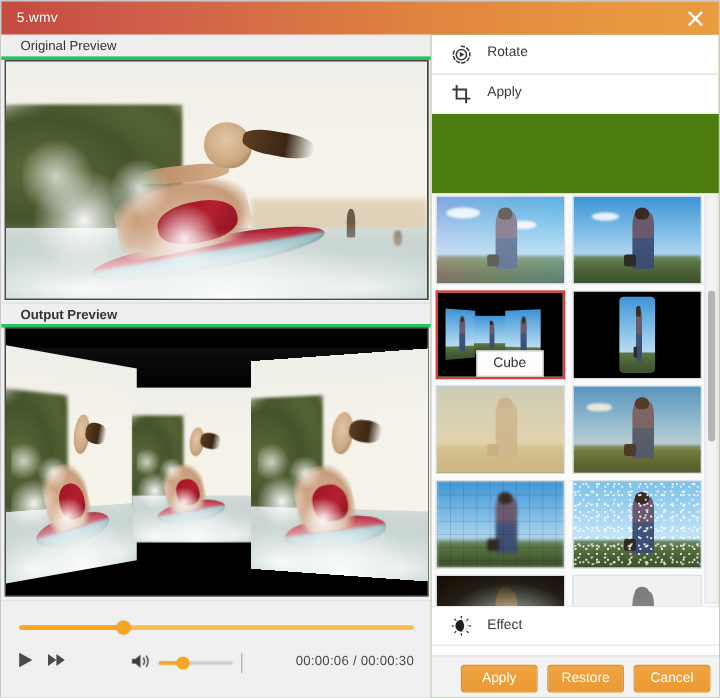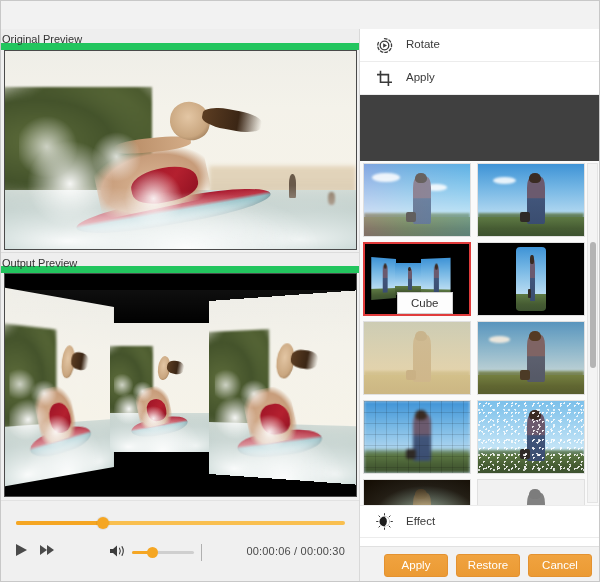--- a/index.html
+++ b/index.html
@@ -37,34 +37,34 @@
   #close-btn svg { display:block; }
 
   
   #left-pane {
     position: absolute; left: 0; top: 28px;
     width: 358px; height: 554px;
     background: #f0f0f0;
   }
   .pane-label {
     height: 21px; line-height: 21px;
-    padding-left: 1px;
+    padding-left: 16px;
     font-size: 11px; color: #333;
     background: #eeeeee;
-    border-bottom: 7px solid #22c55e;
+    border-bottom: 3px solid #22c55e;
   }
   #original-preview-label { position:absolute; left:0; top:0; width:358px; }
   #original-preview {
     position: absolute; left: 3px; top: 21px;
     width: 353px; height: 200px;
     border: 1px solid #4a4a4a;
     background: #000;
     overflow: hidden;
   }
-  #output-preview-label { position:absolute; left:0; top:223px; width:358px; border-top:1px solid #dcdcdc; }
+  #output-preview-label { position:absolute; left:0; top:223px; width:358px; border-top:1px solid #dcdcdc;font-weight:bold; }
   #output-preview {
     position: absolute; left: 3px; top: 244px;
     width: 353px; height: 224px;
     border: 1px solid #4a4a4a;
     background: #000;
     overflow: hidden;
   }
 
   
   .scene { position:absolute; inset:0; overflow:hidden; }
@@ -203,21 +203,21 @@
   #vol-sep    { position:absolute; left:200px; top:43px; width:1px; height:17px; background:#b0b0b0; }
   #time-text  {
     position:absolute; right:14px; top:44px;
     font-size: 11px; color:#4a4a4a; letter-spacing:.2px;
   }
 
   
   #right-pane {
     position: absolute; left: 358px; top: 28px;
     width: 242px; height: 554px;
-    background: #404040;
+    background: #4d7c0f;
     border-left: 1px solid #d9d9d9;
   }
   .menu-item {
     position: relative;
     height: 33px;
     display: flex; align-items: center;
     padding-left: 14px;
     border-bottom: 1px solid #ececec;
     font-size: 11.5px; color: #3a3a3a;
     background: #ffffff;
@@ -339,20 +339,28 @@
     display: flex; align-items: center; justify-content: center;
     cursor: pointer;
     font-family: "Liberation Sans", sans-serif;
   }
 </style>
 </head>
 <body>
 
 <div id="app">
 
+  <div id="titlebar">
+    <span id="title-text">5.wmv</span>
+    <div id="close-btn">
+      <svg width="13" height="13" viewBox="0 0 13 13">
+        <path d="M1.5 1.5 L11.5 11.5 M11.5 1.5 L1.5 11.5" stroke="#ffffff" stroke-width="1.9" stroke-linecap="round"></path>
+      </svg>
+    </div>
+  </div>
 
   <div id="left-pane">
 
     <div class="pane-label" id="original-preview-label">Original Preview</div>
 
     <div id="original-preview">
       <div class="scene">
         <div class="sky"></div>
         <div class="trees"></div>
         <div class="beach"></div>

